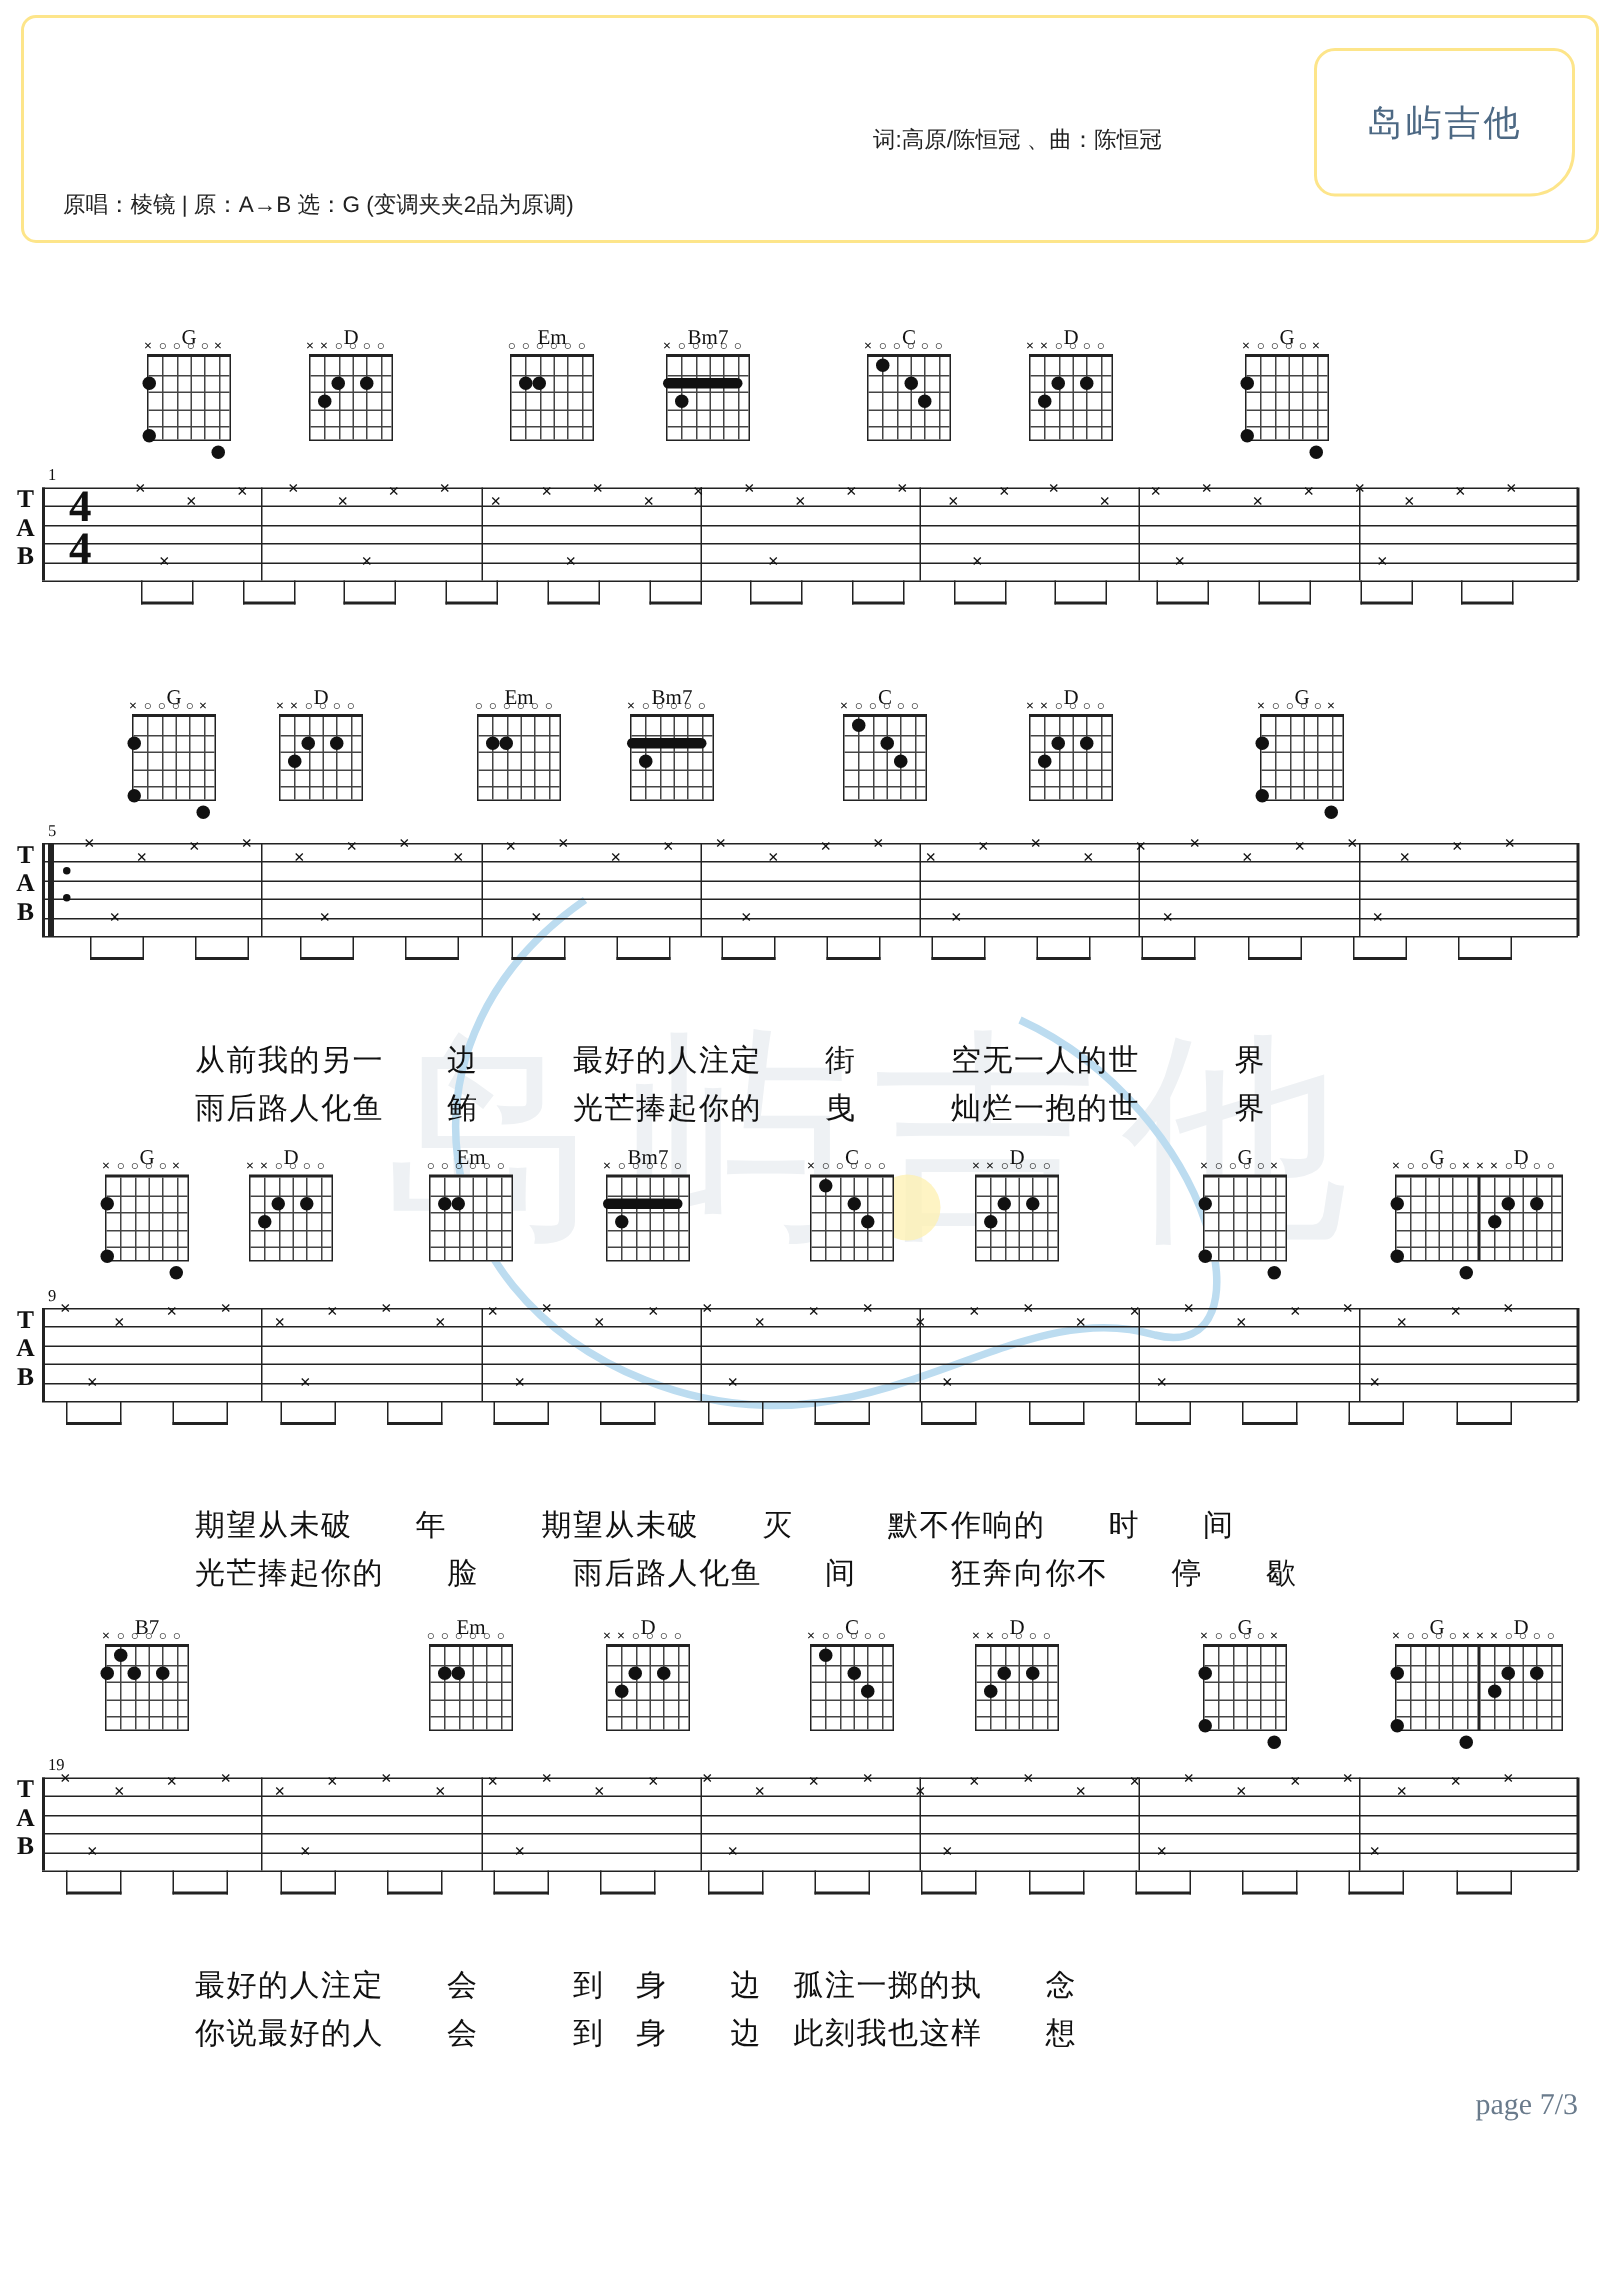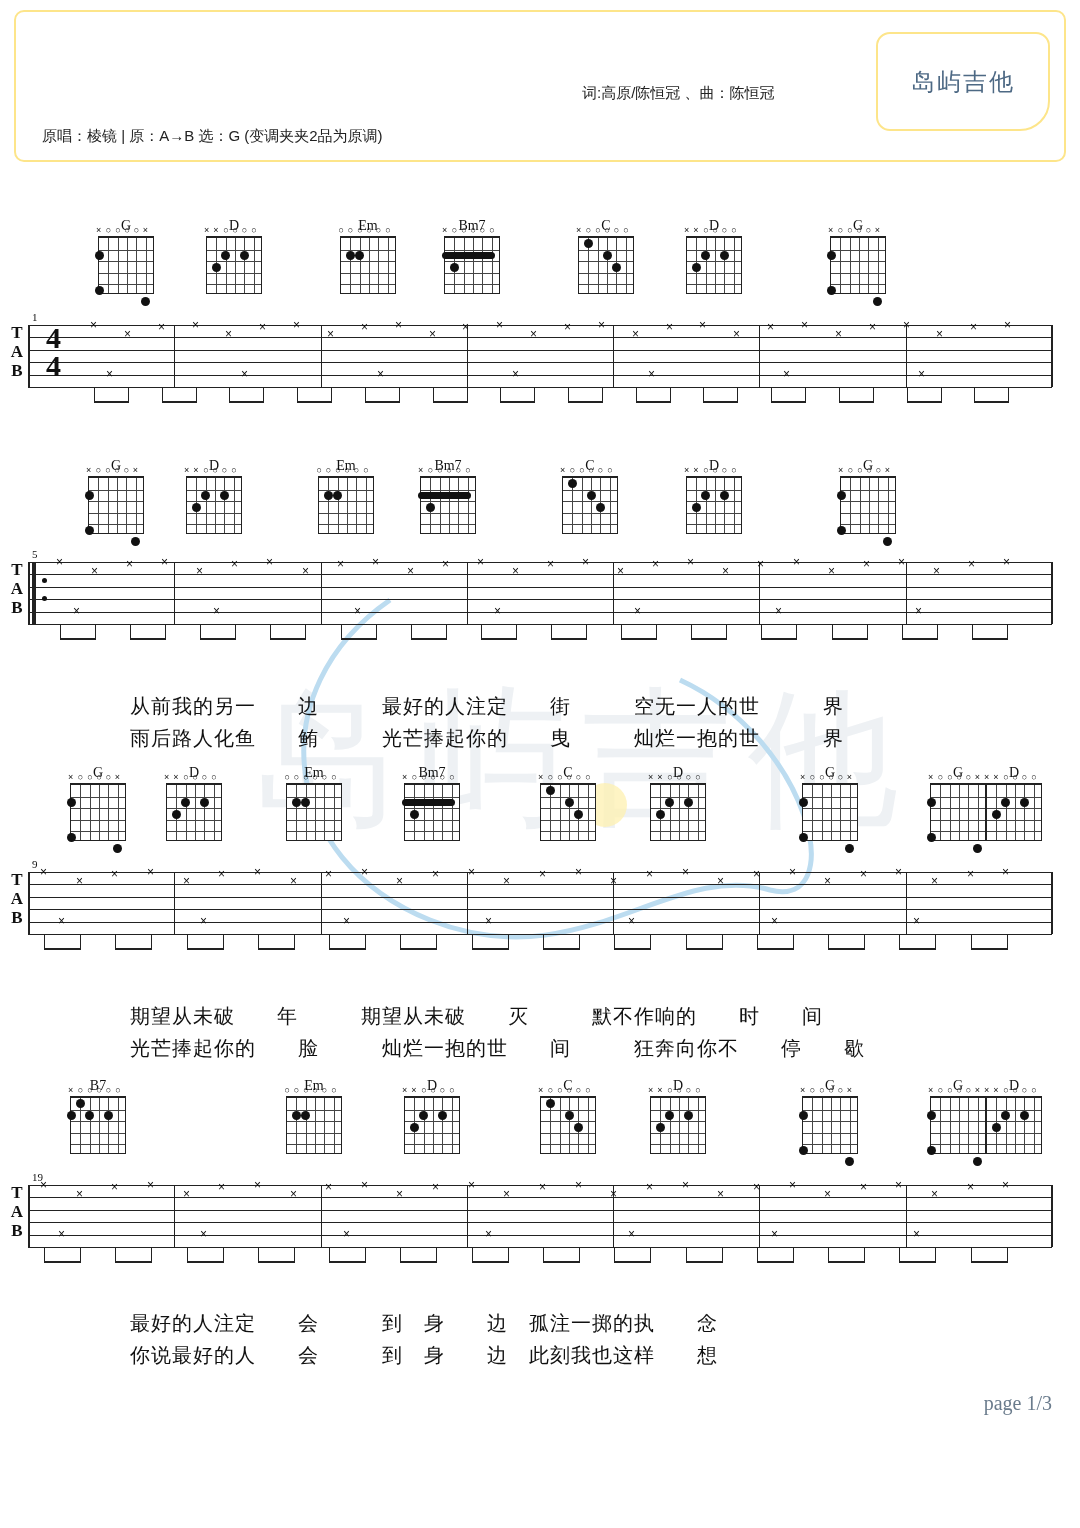--- a/index.html
+++ b/index.html
@@ -1215,23 +1215,23 @@
       <div class="stem" style="left:979px;top:62px;height:16px"></div>
       <div class="beam" style="left:943px;top:76px;width:37px"></div>
       <div class="xnote" style="left:974px;top:-7px;">×</div>
     </div>
   </div>
 
 <div id="lyricbox">
     <div class="lyrics" style="left:130px;top:693px;">从前我的另一　　边　　　最好的人注定　　街　　　空无一人的世　　　界</div>
     <div class="lyrics" style="left:130px;top:725px;">雨后路人化鱼　　鲔　　　光芒捧起你的　　曳　　　灿烂一抱的世　　　界</div>
     <div class="lyrics" style="left:130px;top:1003px;">期望从未破　　年　　　期望从未破　　灭　　　默不作响的　　时　　间</div>
-    <div class="lyrics" style="left:130px;top:1035px;">光芒捧起你的　　脸　　　灿烂一抱的世　　间　　　狂奔向你不　　停　　歇</div>
+    <div class="lyrics" style="left:130px;top:1035px;">光芒捧起你的　　脸　　　雨后路人化鱼　　间　　　狂奔向你不　　停　　歇</div>
     <div class="lyrics" style="left:130px;top:1310px;">最好的人注定　　会　　　到　身　　边　孤注一掷的执　　念</div>
     <div class="lyrics" style="left:130px;top:1342px;">你说最好的人　　会　　　到　身　　边　此刻我也这样　　想</div>
   </div>
 
-<div class="pageno">page 1/3</div>
+<div class="pageno">page 7/3</div>
 
 <div class="footer">
   <div id="socials"></div>
 
 </div>
 
 </body></html>

